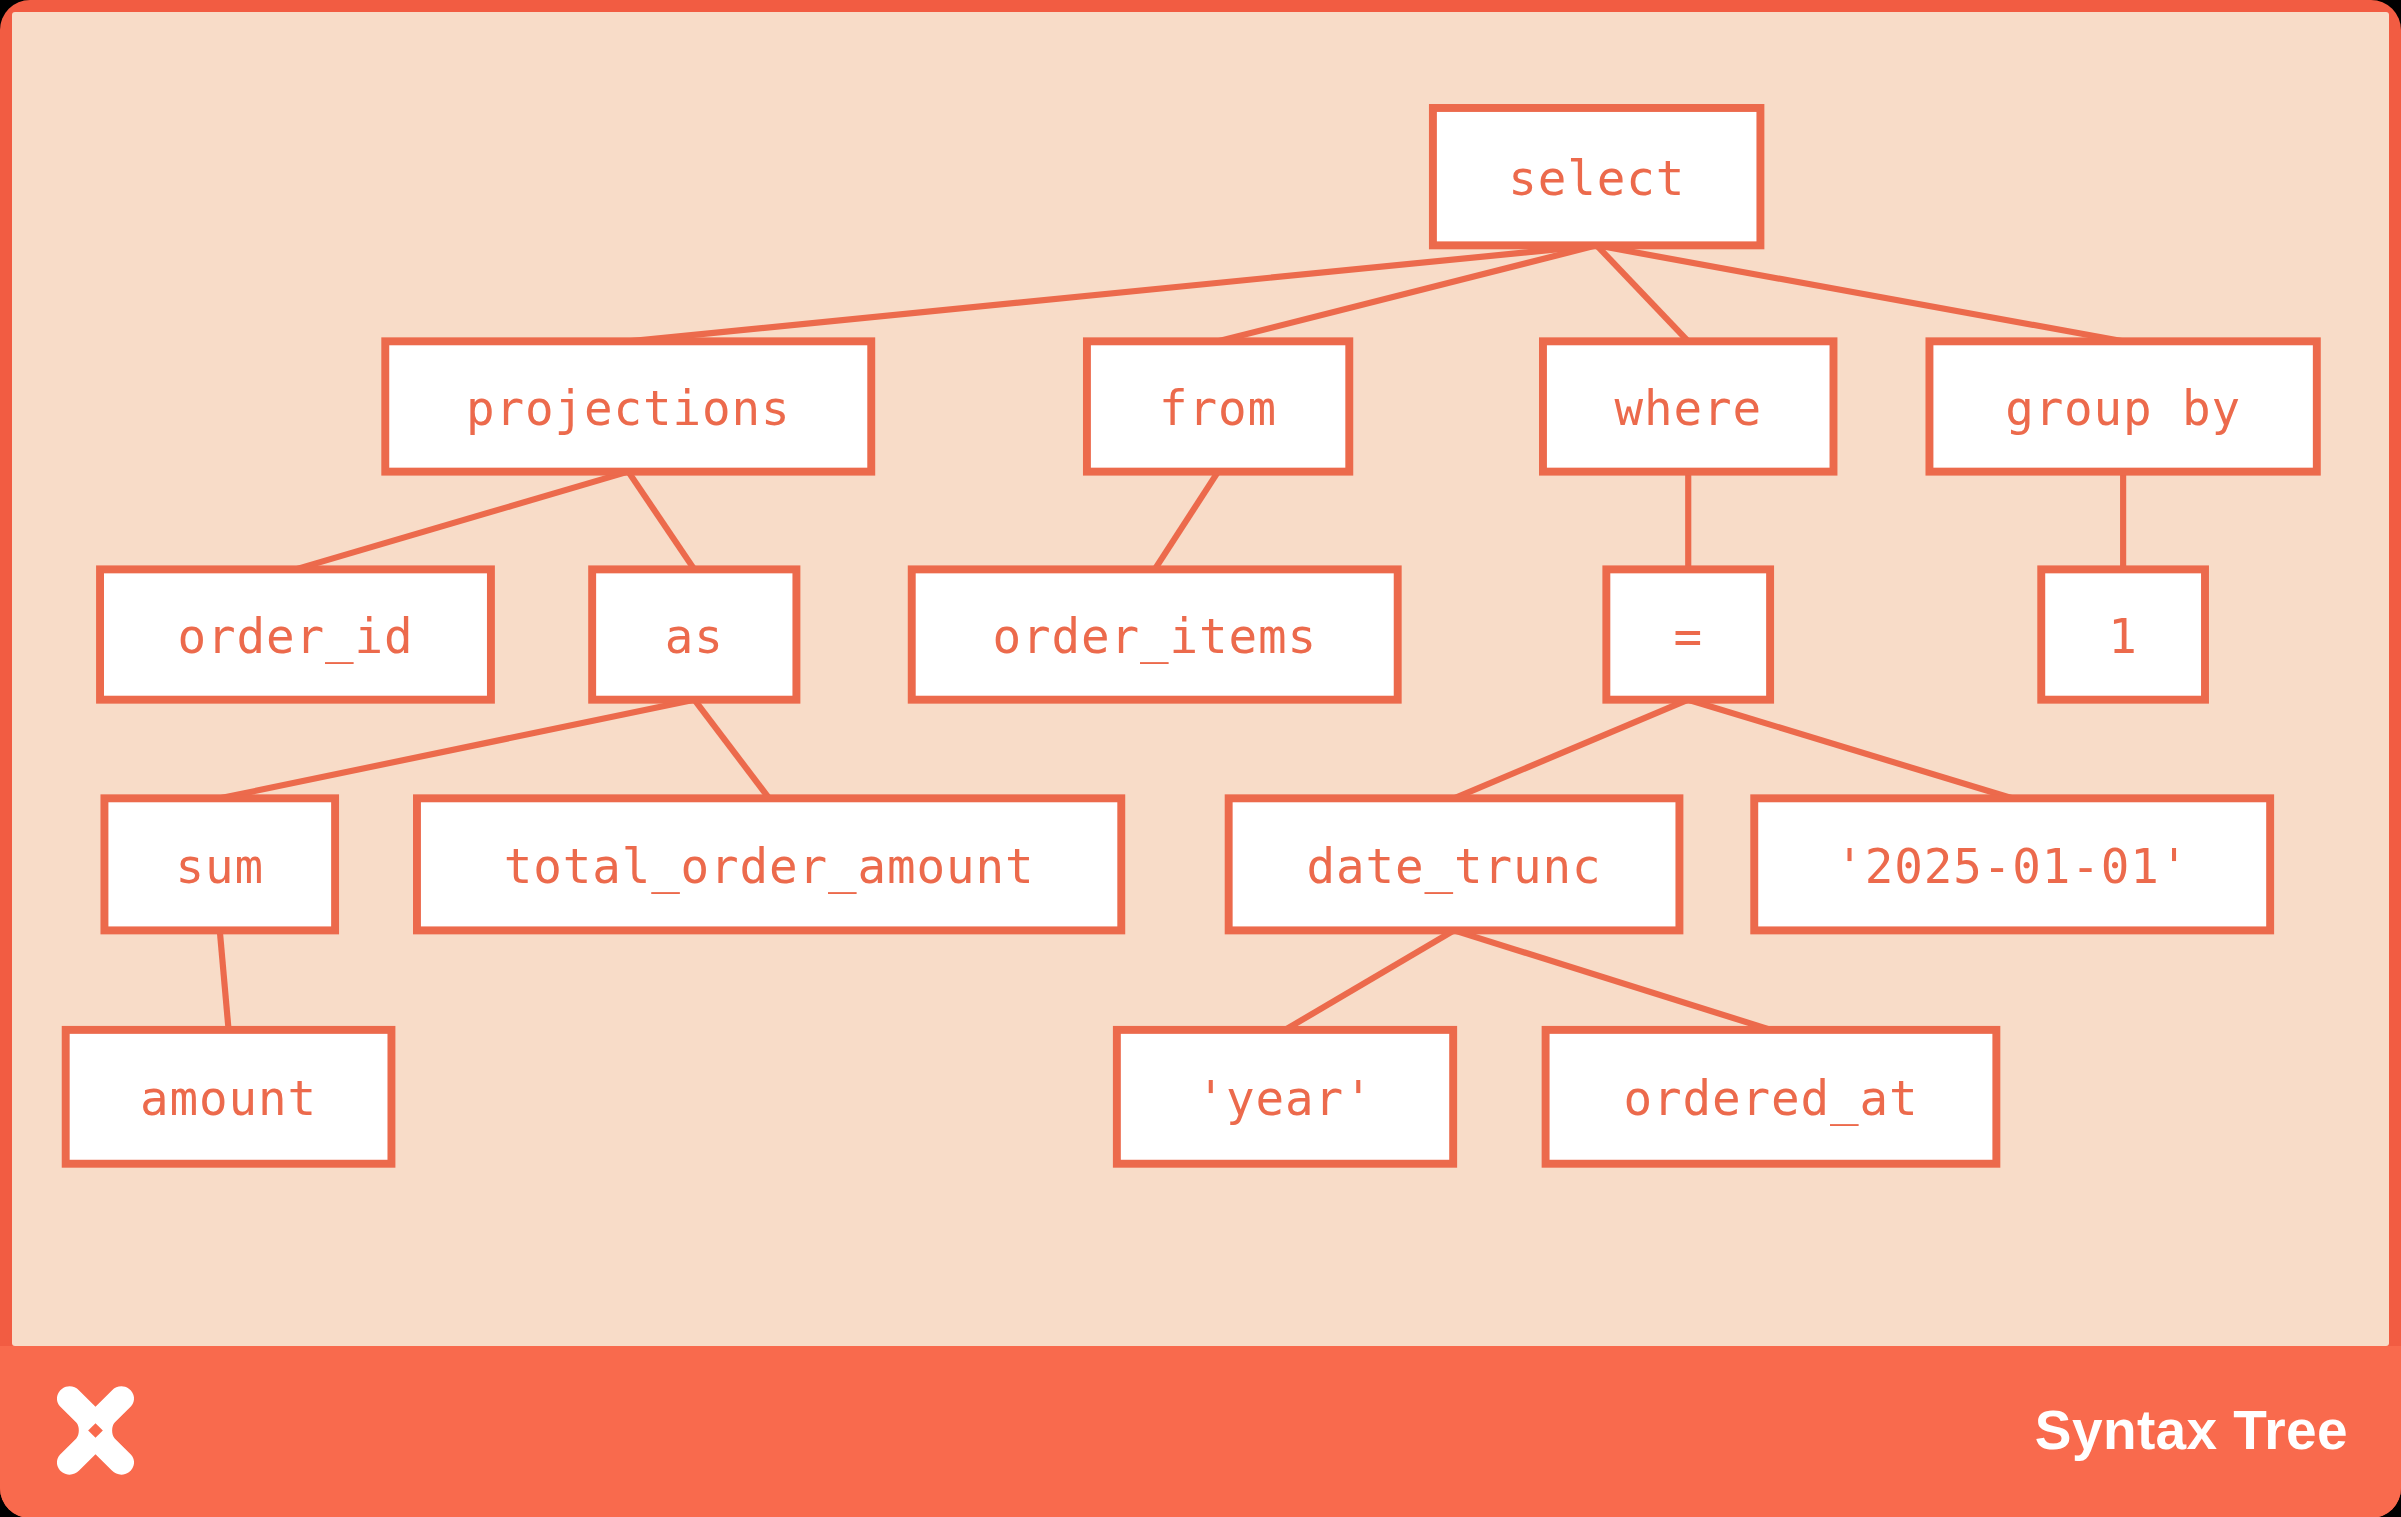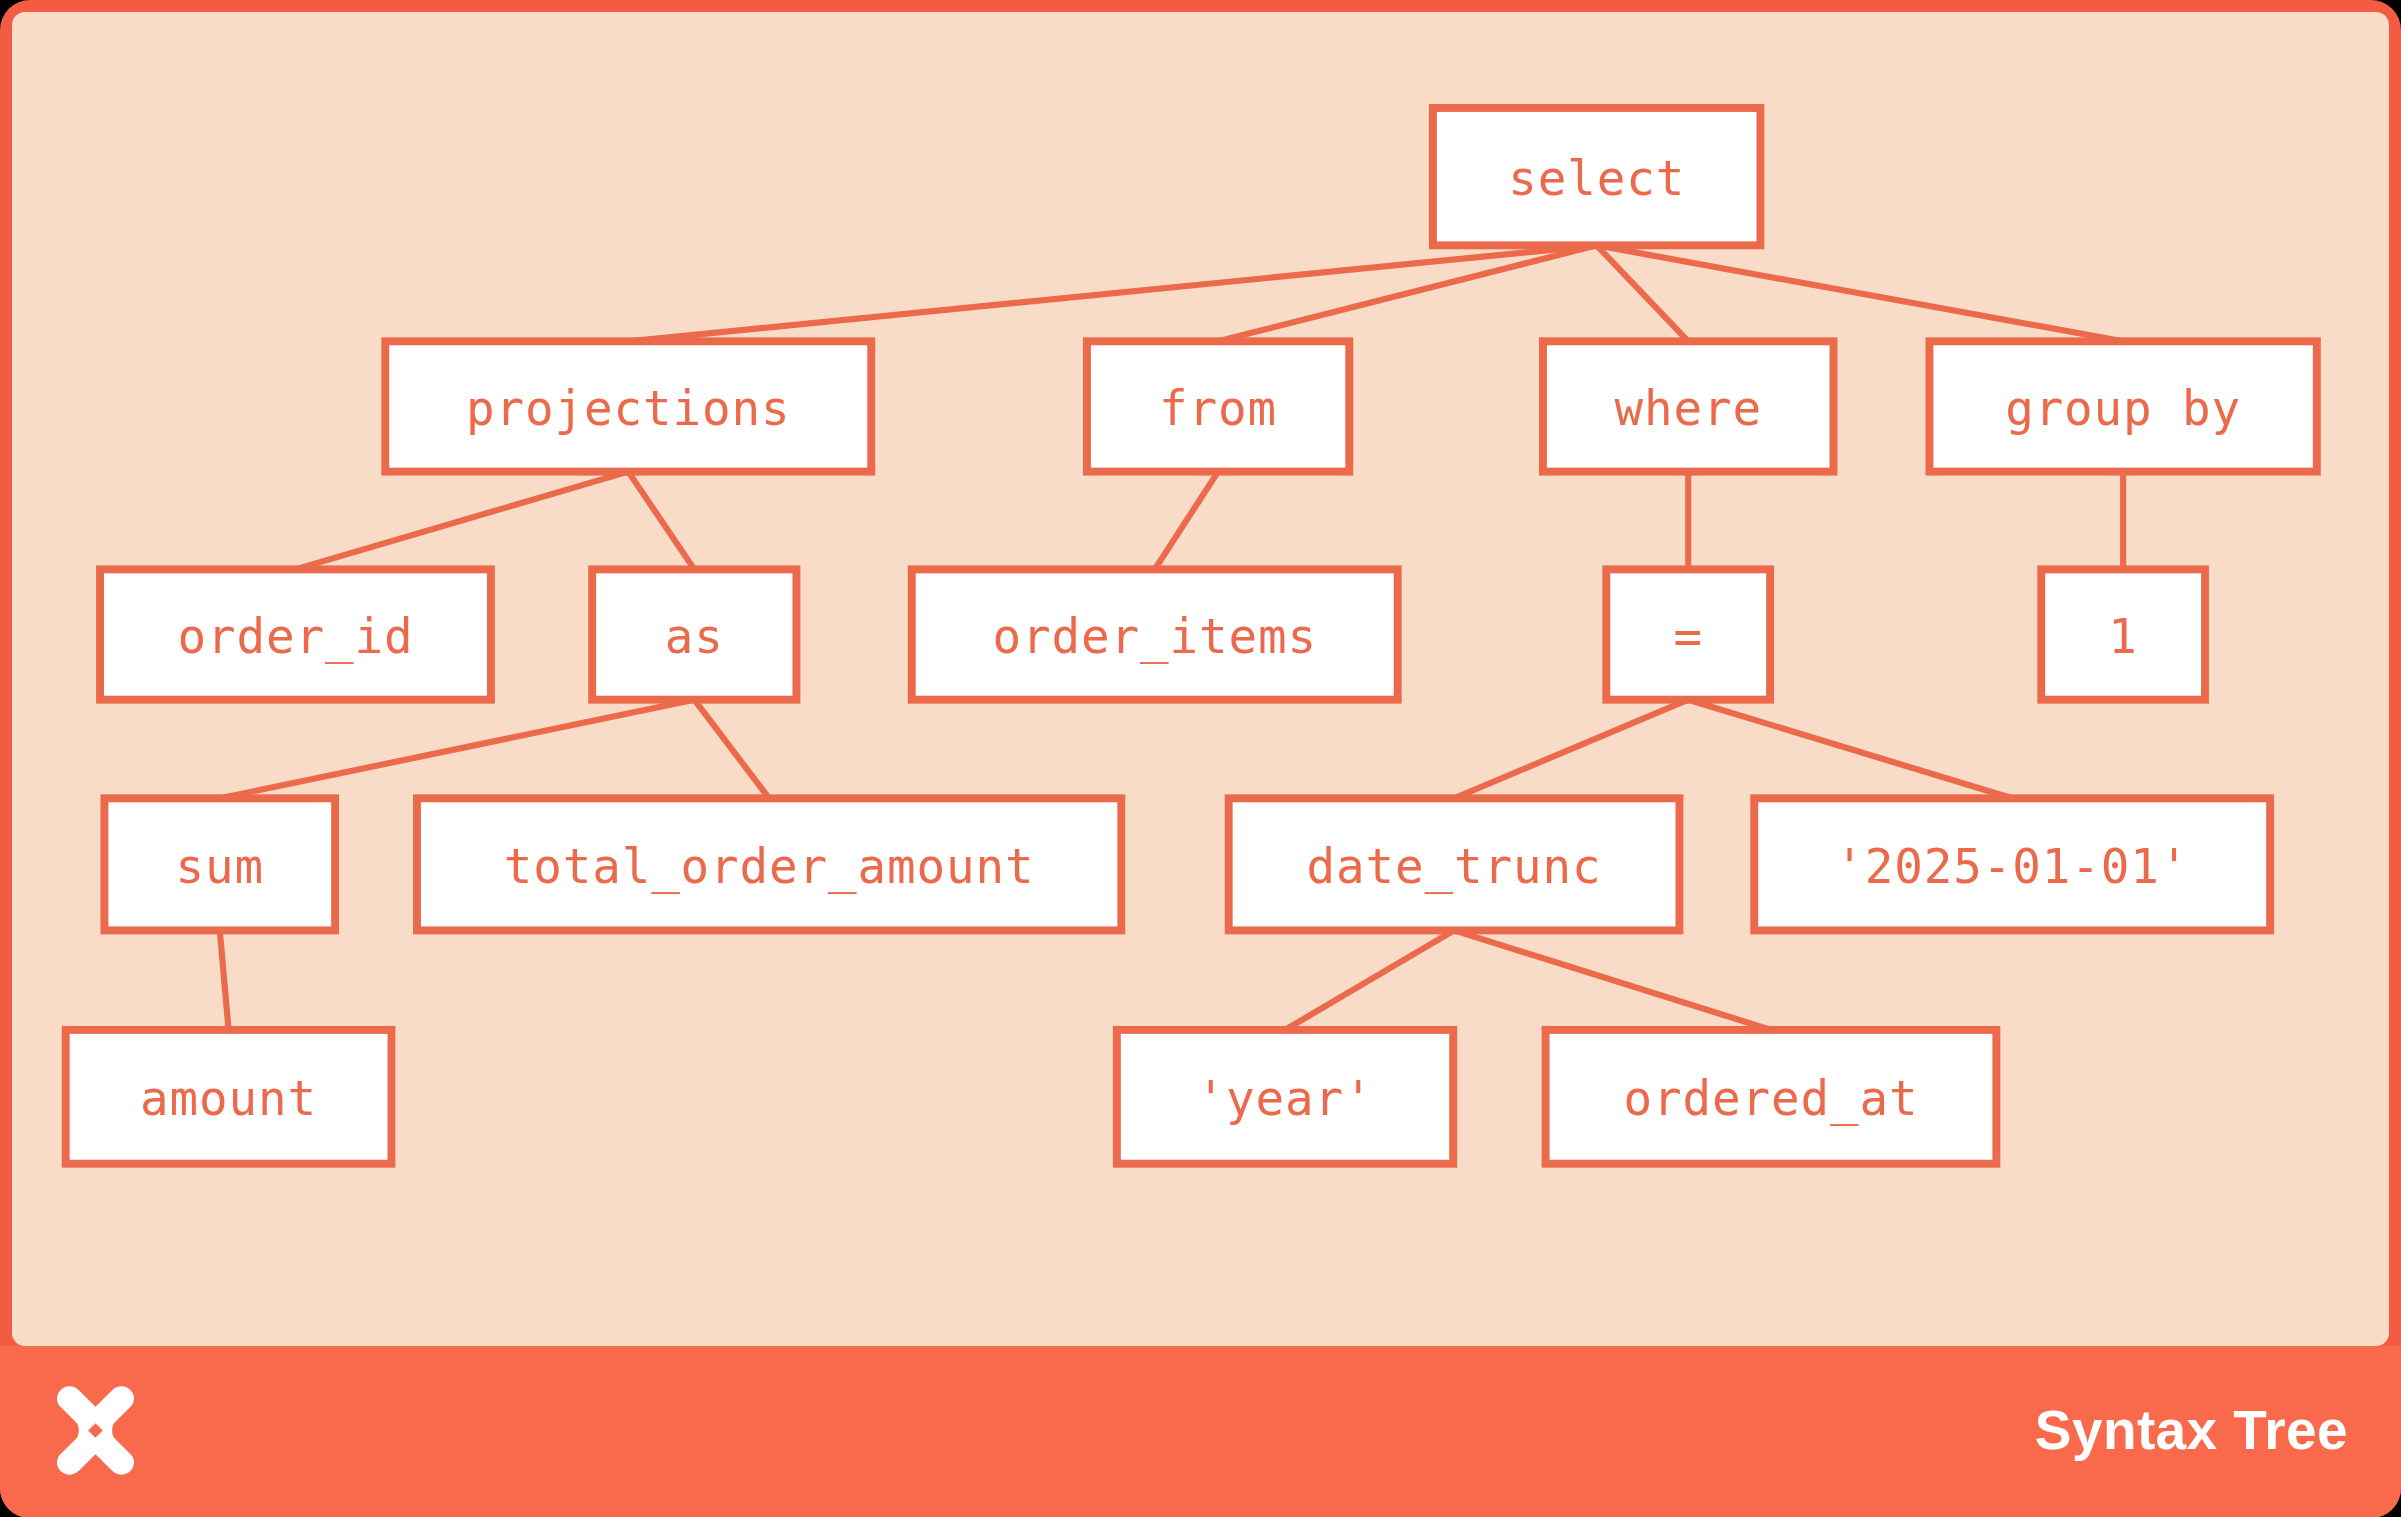--- a/index.html
+++ b/index.html
@@ -26,21 +26,21 @@
   }
 
   #canvas-panel {
     position: absolute;
     left: 12.3px;
     top: 12.3px;
     width: 2377px;
     height: 1334px;
     box-sizing: border-box;
     background: #F8DCC8;
-    border-radius: 13px;
+    border-radius: 3px;
     overflow: hidden;
   }
 
   #tree-svg {
     position: absolute;
     left: 0; top: 0;
     width: 2377px;
     height: 1334px;
     display: block;
   }

